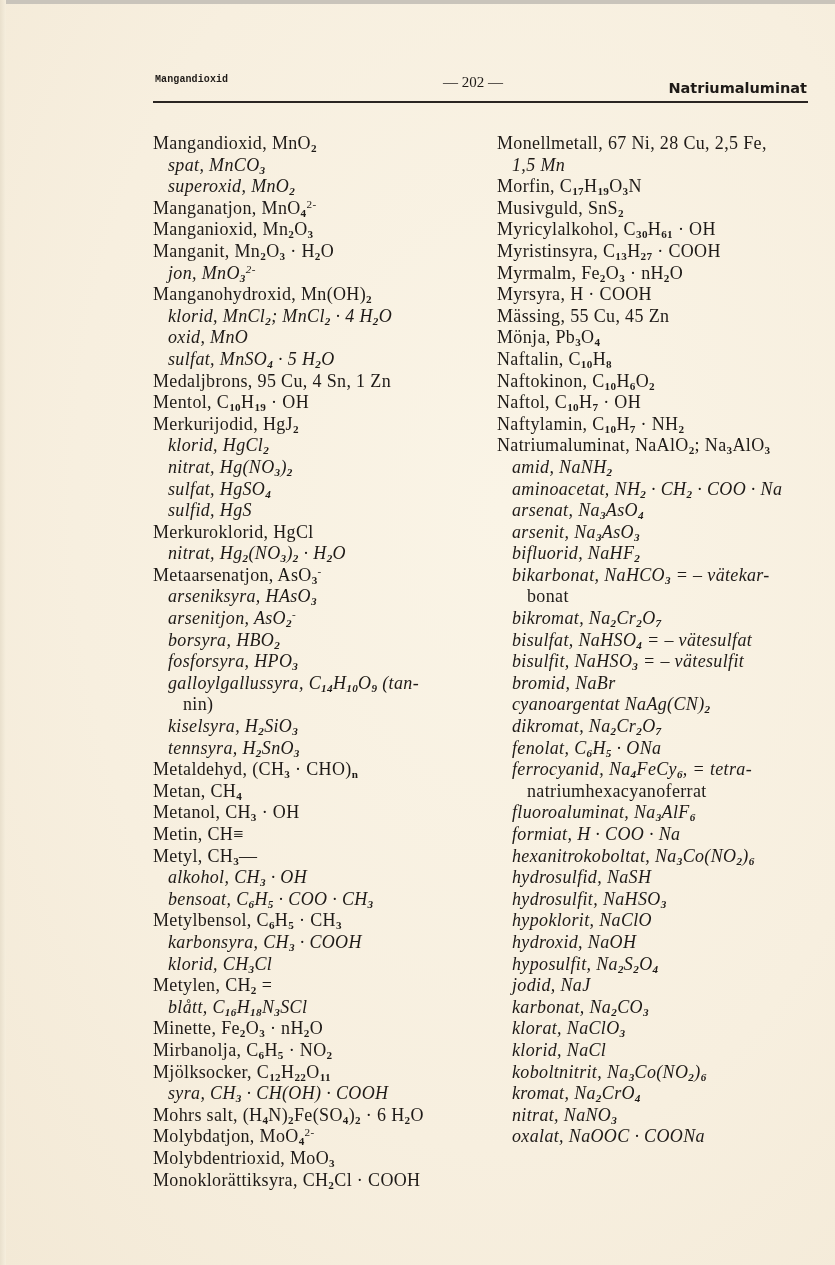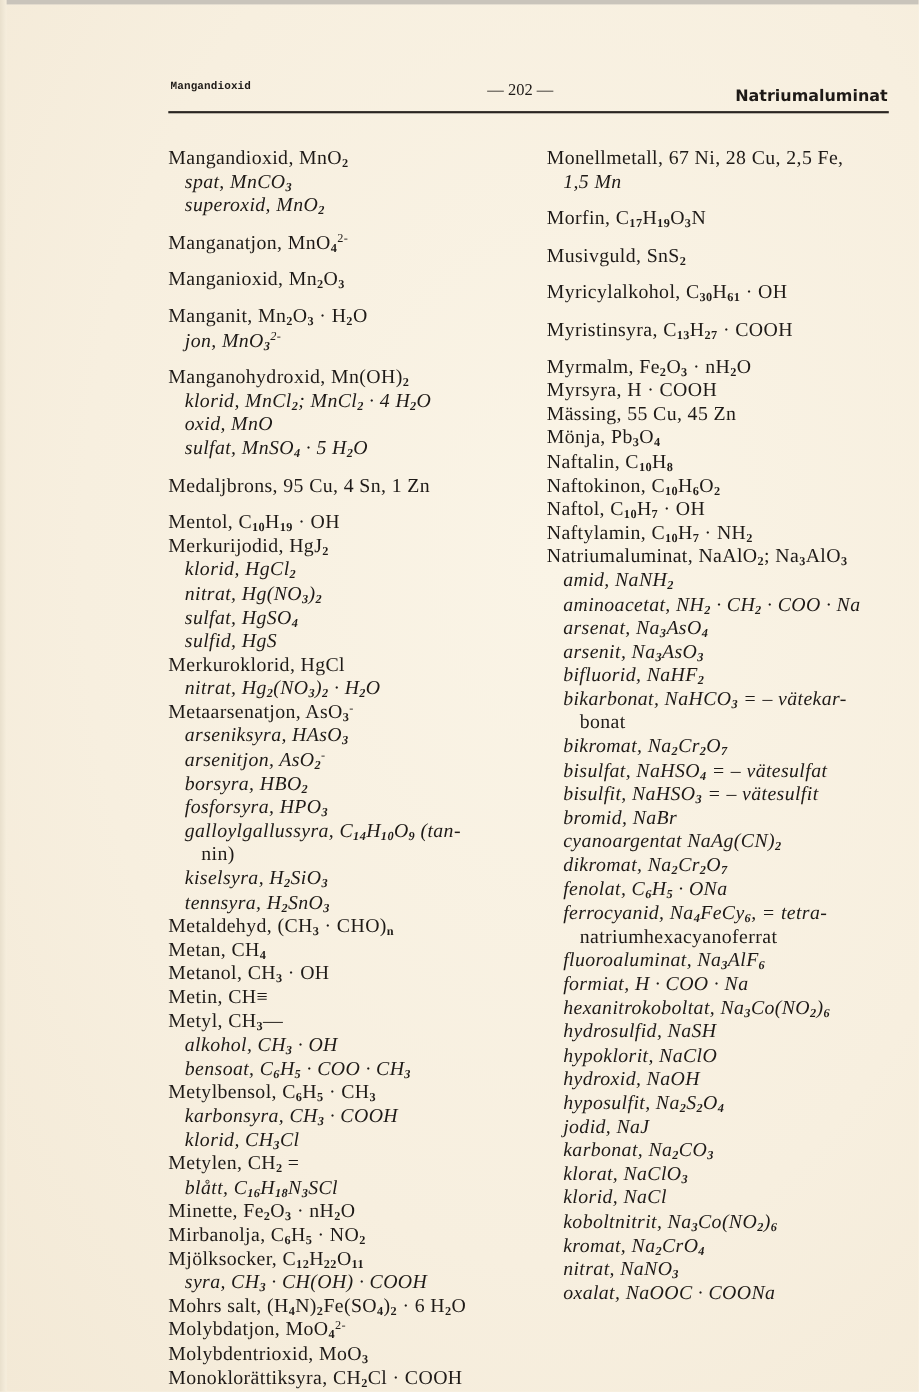--- a/index.html
+++ b/index.html
@@ -51,21 +51,21 @@
   .col-left { left: 153px; width: 330px; }
   .col-right { left: 497px; width: 318px; }
   .entry {
     white-space: nowrap;
     line-height: 21.6px;
     letter-spacing: 0.35px;
   }
   .entry.main { }
   .entry.sub { padding-left: 15px; font-style: italic; }
   .entry.cont { padding-left: 30px; }
-  .entry.gap { margin-top: 12px; }
+  .entry.gap { margin-top: 0; }
   .formula sub {
     font-size: 62%; vertical-align: -0.25em; line-height: 0; font-weight: bold;
   }
   .formula sup {
     font-size: 62%; vertical-align: 0.55em; line-height: 0;
   }
 </style>
 </head>
 <body>
 
@@ -160,20 +160,21 @@
       <div class="entry sub"><span>bromid, </span><span class="formula"><span>NaBr</span></span></div>
       <div class="entry sub"><span>cyanoargentat </span><span class="formula"><span>NaAg(CN)</span><sub>2</sub></span></div>
       <div class="entry sub"><span>dikromat, </span><span class="formula"><span>Na</span><sub>2</sub><span>Cr</span><sub>2</sub><span>O</span><sub>7</sub></span></div>
       <div class="entry sub"><span>fenolat, </span><span class="formula"><span>C</span><sub>6</sub><span>H</span><sub>5</sub><span> · ONa</span></span></div>
       <div class="entry sub"><span>ferrocyanid, </span><span class="formula"><span>Na</span><sub>4</sub><span>FeCy</span><sub>6</sub><span>, = tetra-</span></span></div>
       <div class="entry cont"><span>natriumhexacyanoferrat</span></div>
       <div class="entry sub"><span>fluoroaluminat, </span><span class="formula"><span>Na</span><sub>3</sub><span>AlF</span><sub>6</sub></span></div>
       <div class="entry sub"><span>formiat, </span><span class="formula"><span>H · COO · Na</span></span></div>
       <div class="entry sub"><span>hexanitrokoboltat, </span><span class="formula"><span>Na</span><sub>3</sub><span>Co(NO</span><sub>2</sub><span>)</span><sub>6</sub></span></div>
       <div class="entry sub"><span>hydrosulfid, </span><span class="formula"><span>NaSH</span></span></div>
+      <div class="entry sub"><span>hydrosulfit, </span><span class="formula"><span>NaHSO</span><sub>3</sub></span></div>
       <div class="entry sub"><span>hypoklorit, </span><span class="formula"><span>NaClO</span></span></div>
       <div class="entry sub"><span>hydroxid, </span><span class="formula"><span>NaOH</span></span></div>
       <div class="entry sub"><span>hyposulfit, </span><span class="formula"><span>Na</span><sub>2</sub><span>S</span><sub>2</sub><span>O</span><sub>4</sub></span></div>
       <div class="entry sub"><span>jodid, </span><span class="formula"><span>NaJ</span></span></div>
       <div class="entry sub"><span>karbonat, </span><span class="formula"><span>Na</span><sub>2</sub><span>CO</span><sub>3</sub></span></div>
       <div class="entry sub"><span>klorat, </span><span class="formula"><span>NaClO</span><sub>3</sub></span></div>
       <div class="entry sub"><span>klorid, </span><span class="formula"><span>NaCl</span></span></div>
       <div class="entry sub"><span>koboltnitrit, </span><span class="formula"><span>Na</span><sub>3</sub><span>Co(NO</span><sub>2</sub><span>)</span><sub>6</sub></span></div>
       <div class="entry sub"><span>kromat, </span><span class="formula"><span>Na</span><sub>2</sub><span>CrO</span><sub>4</sub></span></div>
       <div class="entry sub"><span>nitrat, </span><span class="formula"><span>NaNO</span><sub>3</sub></span></div>

